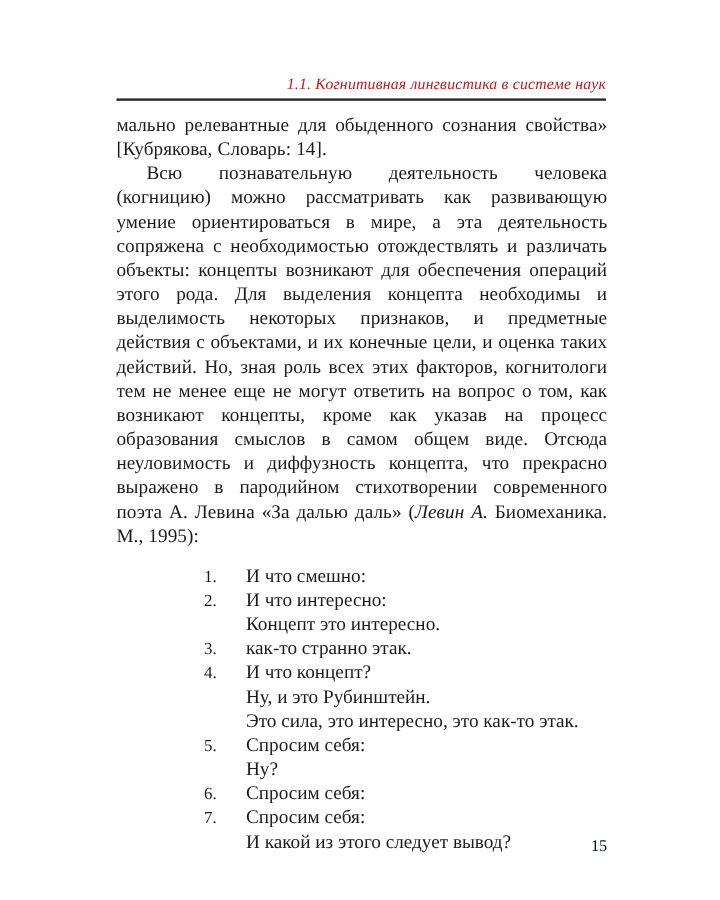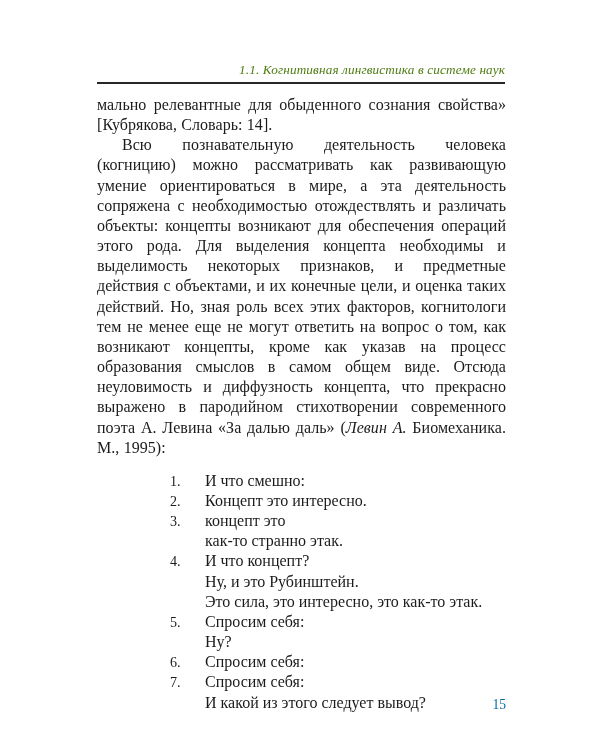--- a/index.html
+++ b/index.html
@@ -31,21 +31,21 @@
     left: 97px;
     top: 62px;
     width: 408px;
   }
   .running-head-text {
     display: block;
     text-align: right;
     font-style: italic;
     font-size: 13.2px;
     letter-spacing: 0.15px;
-    color: #4d7c0f;
+    color: #b91c1c;
     line-height: 16px;
     white-space: nowrap;
   }
   .header-rule {
     margin-top: 4px;
     height: 2.4px;
     background: #272727;
     width: 100%;
   }
 
@@ -108,21 +108,21 @@
   .spacer-before-poem { height: 13px; }
 
   
   .folio {
     position: absolute;
     left: 0;
     top: 697px;
     width: 506px;
     text-align: right;
     font-size: 13.6px;
-    color: #0369a1;
+    color: #0f172a;
   }
 </style>
 </head>
 <body>
 
 <div class="page">
 
   <div class="running-head">
     <span class="running-head-text">1.1. Когнитивная лингвистика в системе наук</span>
     <div class="header-rule"></div>
@@ -136,25 +136,25 @@
 
     <div class="spacer-before-poem"></div>
 
     <ol class="poem" id="poem-list">
         <li class="poem-item">
           <span class="poem-num">1.</span>
           <span class="poem-line">И что смешно:</span>
         </li>
         <li class="poem-item">
           <span class="poem-num">2.</span>
+          <span class="poem-line">И что интересно:</span>
           <span class="poem-line">Концепт это интересно.</span>
         </li>
         <li class="poem-item">
           <span class="poem-num">3.</span>
-          <span class="poem-line">концепт это</span>
           <span class="poem-line">как-то странно этак.</span>
         </li>
         <li class="poem-item">
           <span class="poem-num">4.</span>
           <span class="poem-line">И что концепт?</span>
           <span class="poem-line">Ну, и это Рубинштейн.</span>
           <span class="poem-line">Это сила, это интересно, это как-то этак.</span>
         </li>
         <li class="poem-item">
           <span class="poem-num">5.</span>

